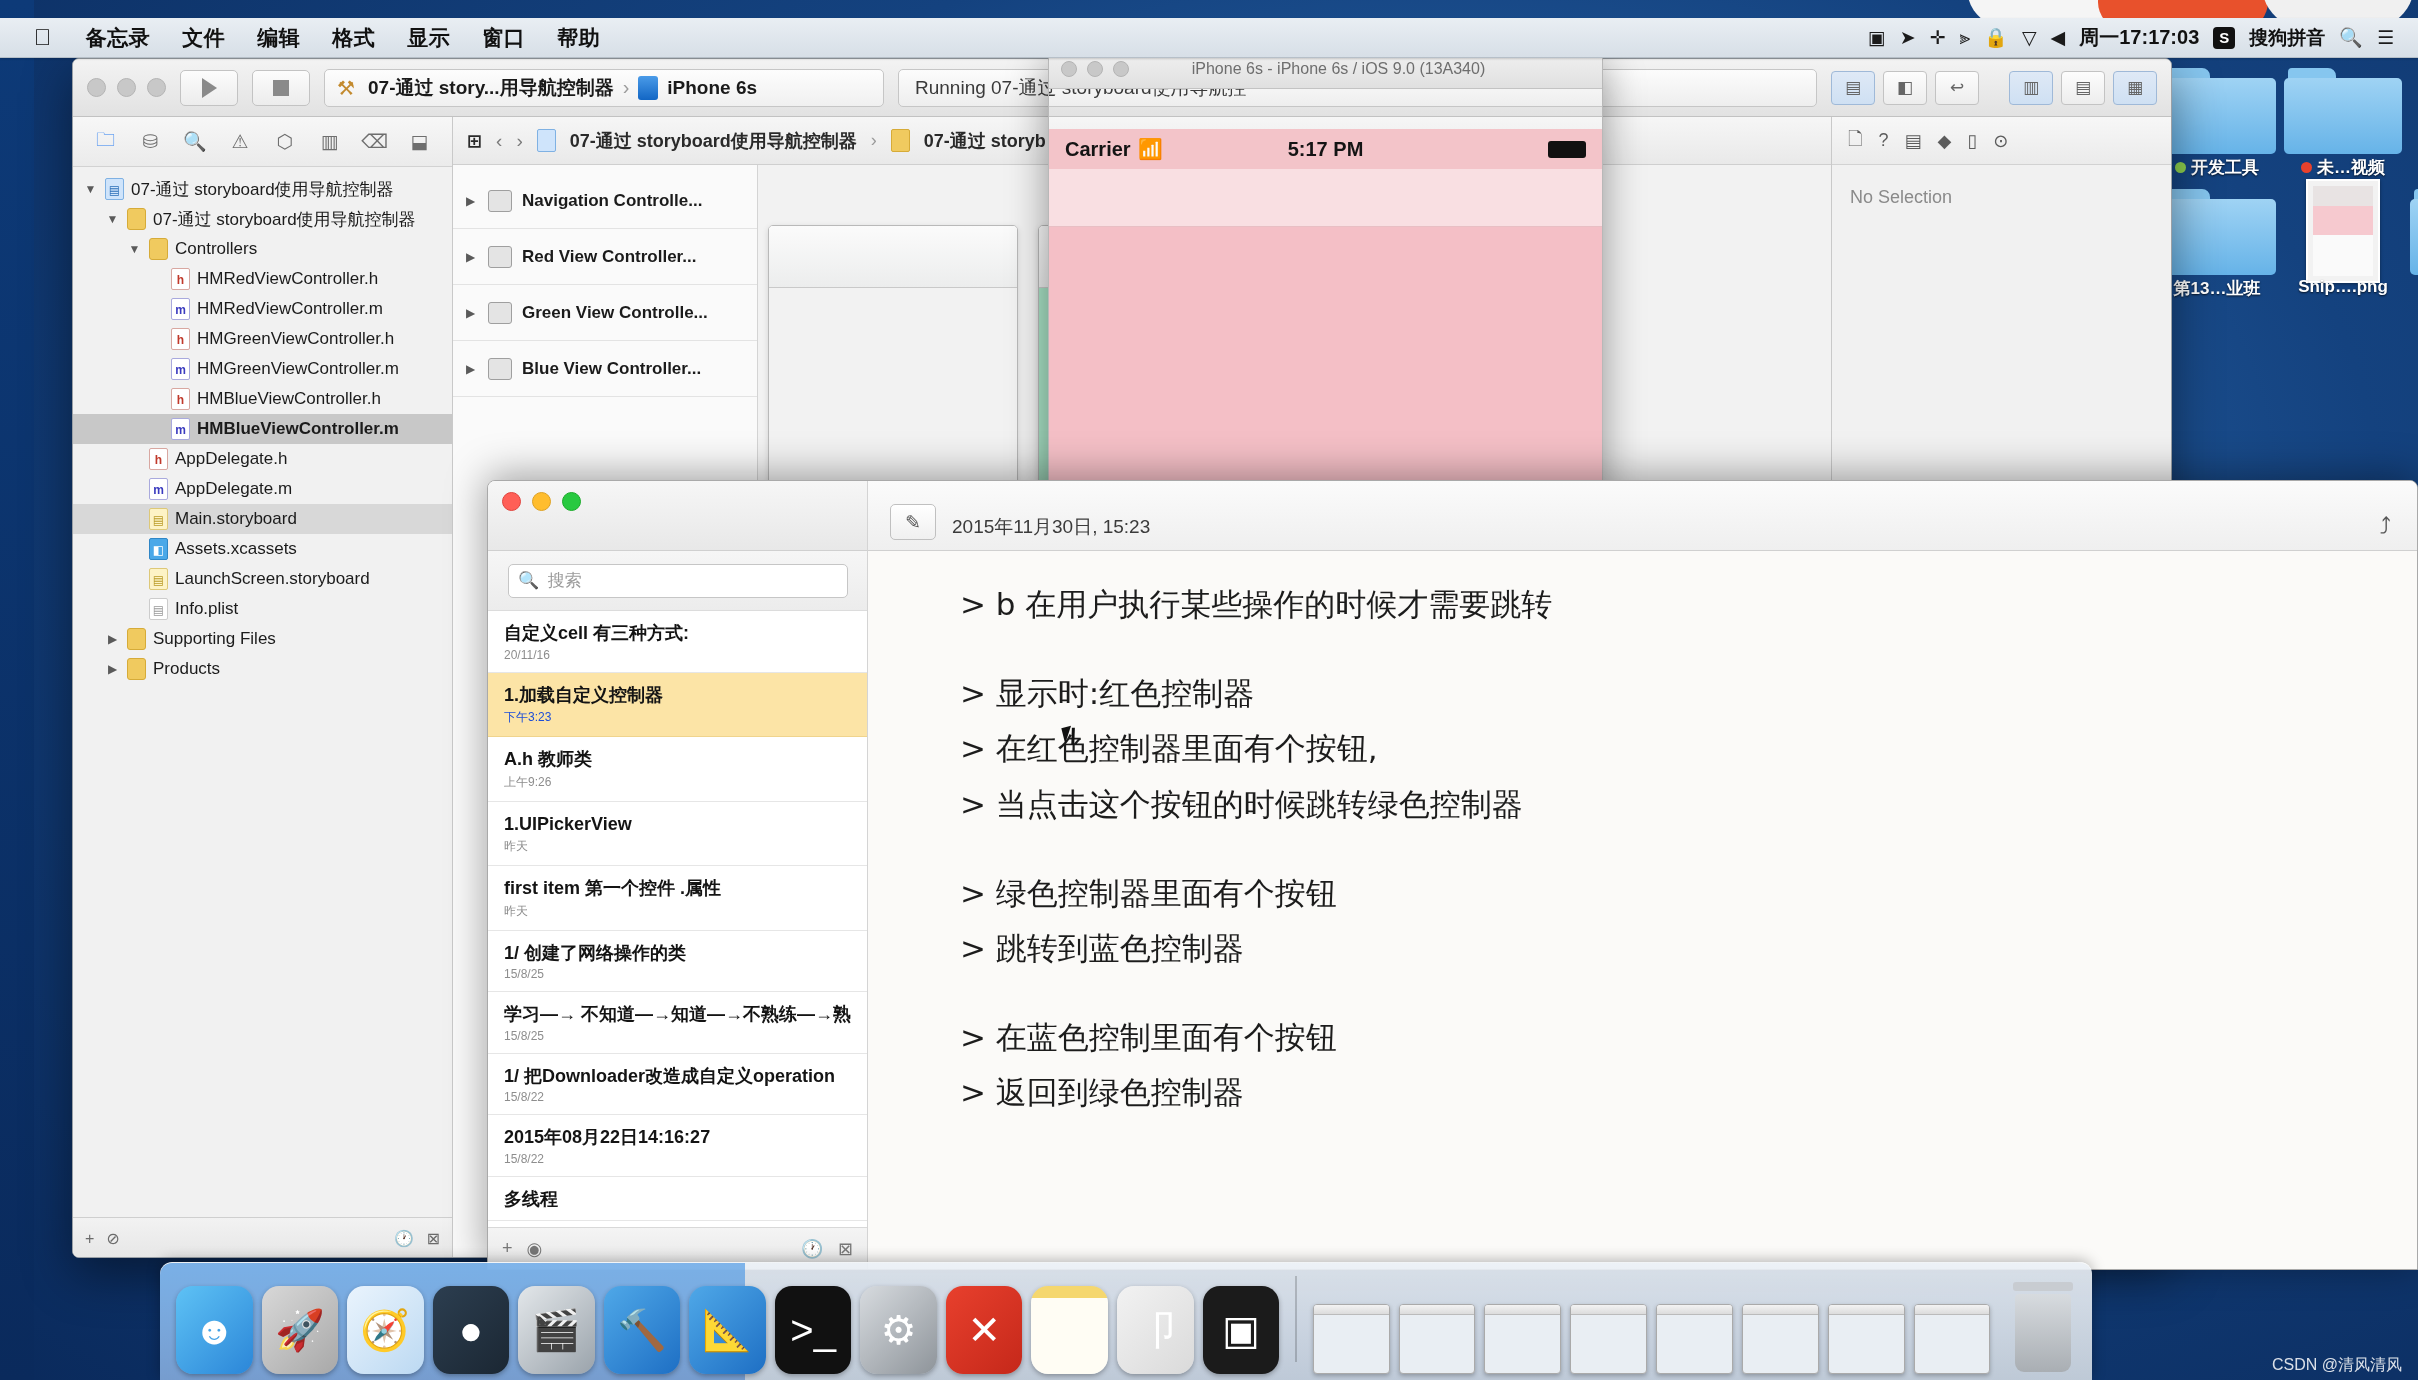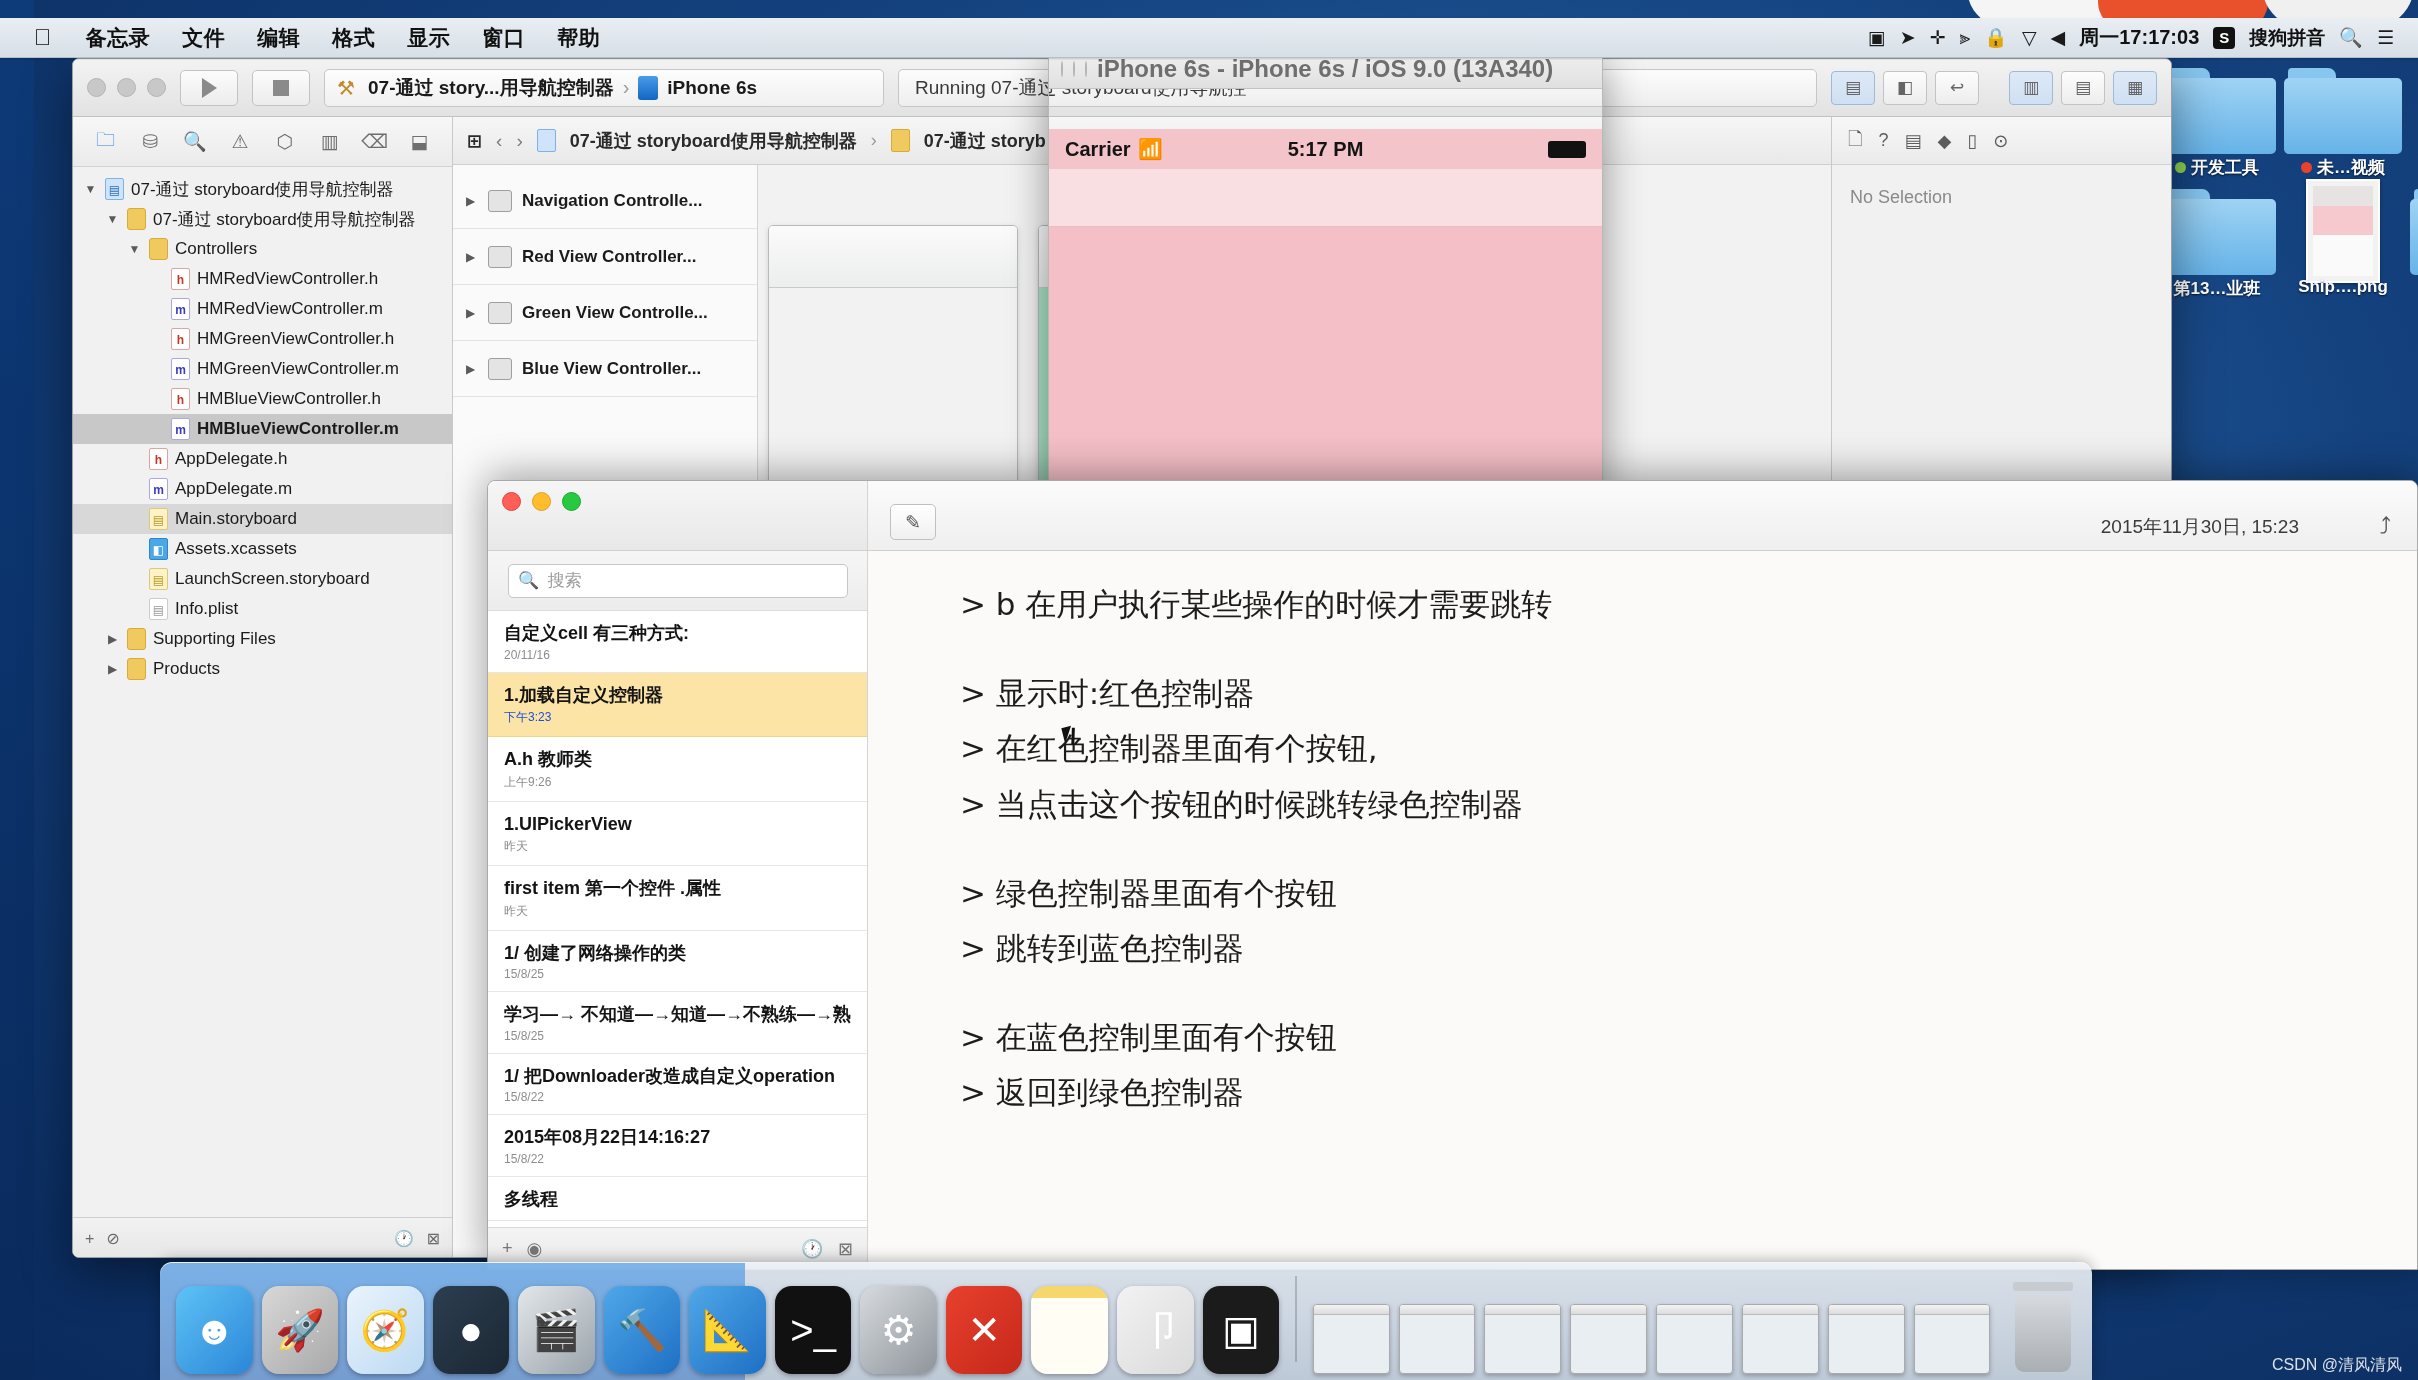--- a/index.html
+++ b/index.html
@@ -126,22 +126,22 @@
     background:linear-gradient(180deg,#f7f7f7,#ebebeb); font-size:18px; color:#5c5c5c;}
 
   
   #simulator { position:absolute; left:1048px; top:48px; width:555px; height:440px;
     border-radius:9px 9px 0 0; z-index:35; overflow:hidden;
     box-shadow:0 14px 40px rgba(0,0,0,.4); border:1px solid #b8b8b8; }
   #sim-title { height:40px; background:linear-gradient(180deg,#f2f2f2,#e0e0e0);
     border-bottom:1px solid #c3c3c3; display:flex; align-items:center;
     padding:0 12px; gap:10px; }
   #sim-title .tl { width:16px;height:16px; }
-  .sim-name { flex:1; text-align:center; font-size:24px; color:#6e6e6e;
-    font-weight:700; white-space:nowrap; padding-right:52px; }
+  .sim-name { flex:1; text-align:center; font-size:16px; color:#6e6e6e;
+    font-weight:400; white-space:nowrap; padding-right:52px; }
   #sim-screen { height:399px; background:#f3c4c9;margin-top:40px; }
   #sim-status { height:40px; display:flex; align-items:center;
     padding:0 16px; font-size:20px; color:#141414; font-weight:700; }
   .sim-carrier { display:flex; align-items:center; gap:8px; }
   .sim-time { position:absolute; left:0; right:0; text-align:center;
     font-size:20px; font-weight:700; }
   #sim-statusbar-wrap { position:relative; height:40px; }
   .sim-batt { margin-left:auto; width:38px;height:17px;background:#111;border-radius:3px; }
   #sim-navbar { height:58px; background:#f9dfe2; border-bottom:1px solid #e8bfc4; }
   #sim-content { background:#f4bfc6; height:300px; }
@@ -159,21 +159,21 @@
   .nt { width:19px;height:19px;border-radius:50%; }
   .nt.r{background:#ff5f57;border:1px solid #e0443e;}
   .nt.y{background:#ffbd2e;border:1px solid #dea123;}
   .nt.g{background:#28c940;border:1px solid #1aab29;}
   #notes-right-top { flex:1; background:linear-gradient(180deg,#fbfbfb,#efefef);
     border-bottom:1px solid #d0d0d0; display:flex; align-items:flex-end;
     padding:0 22px 10px 22px; gap:16px; }
   .compose { width:46px;height:36px;border:1px solid #c0c0c0;border-radius:5px;
     background:linear-gradient(180deg,#fff,#f0f0f0); display:flex;
     align-items:center;justify-content:center;font-size:19px;color:#555; }
-  .note-date { flex:1; text-align:right; font-size:19px; color:#3b3b3b;
+  .note-date { flex:1; text-align:left; font-size:19px; color:#3b3b3b;
     padding-right:96px; white-space:nowrap; }
   .share-ico { position:absolute; right:26px; font-size:23px; color:#555; }
   #notes-body { flex:1; display:flex; min-height:0; }
   #notes-list-pane { width:380px; border-right:1px solid #d4d4d4;
     background:#fff; display:flex; flex-direction:column; }
   .search-wrap { height:60px; background:linear-gradient(180deg,#f6f6f6,#ececec);
     border-bottom:1px solid #dcdcdc; display:flex; align-items:center;
     justify-content:center; }
   .search-box { width:340px; height:34px; border:1px solid #c6c6c6; border-radius:5px;
     background:#fff; display:flex; align-items:center; gap:8px;

